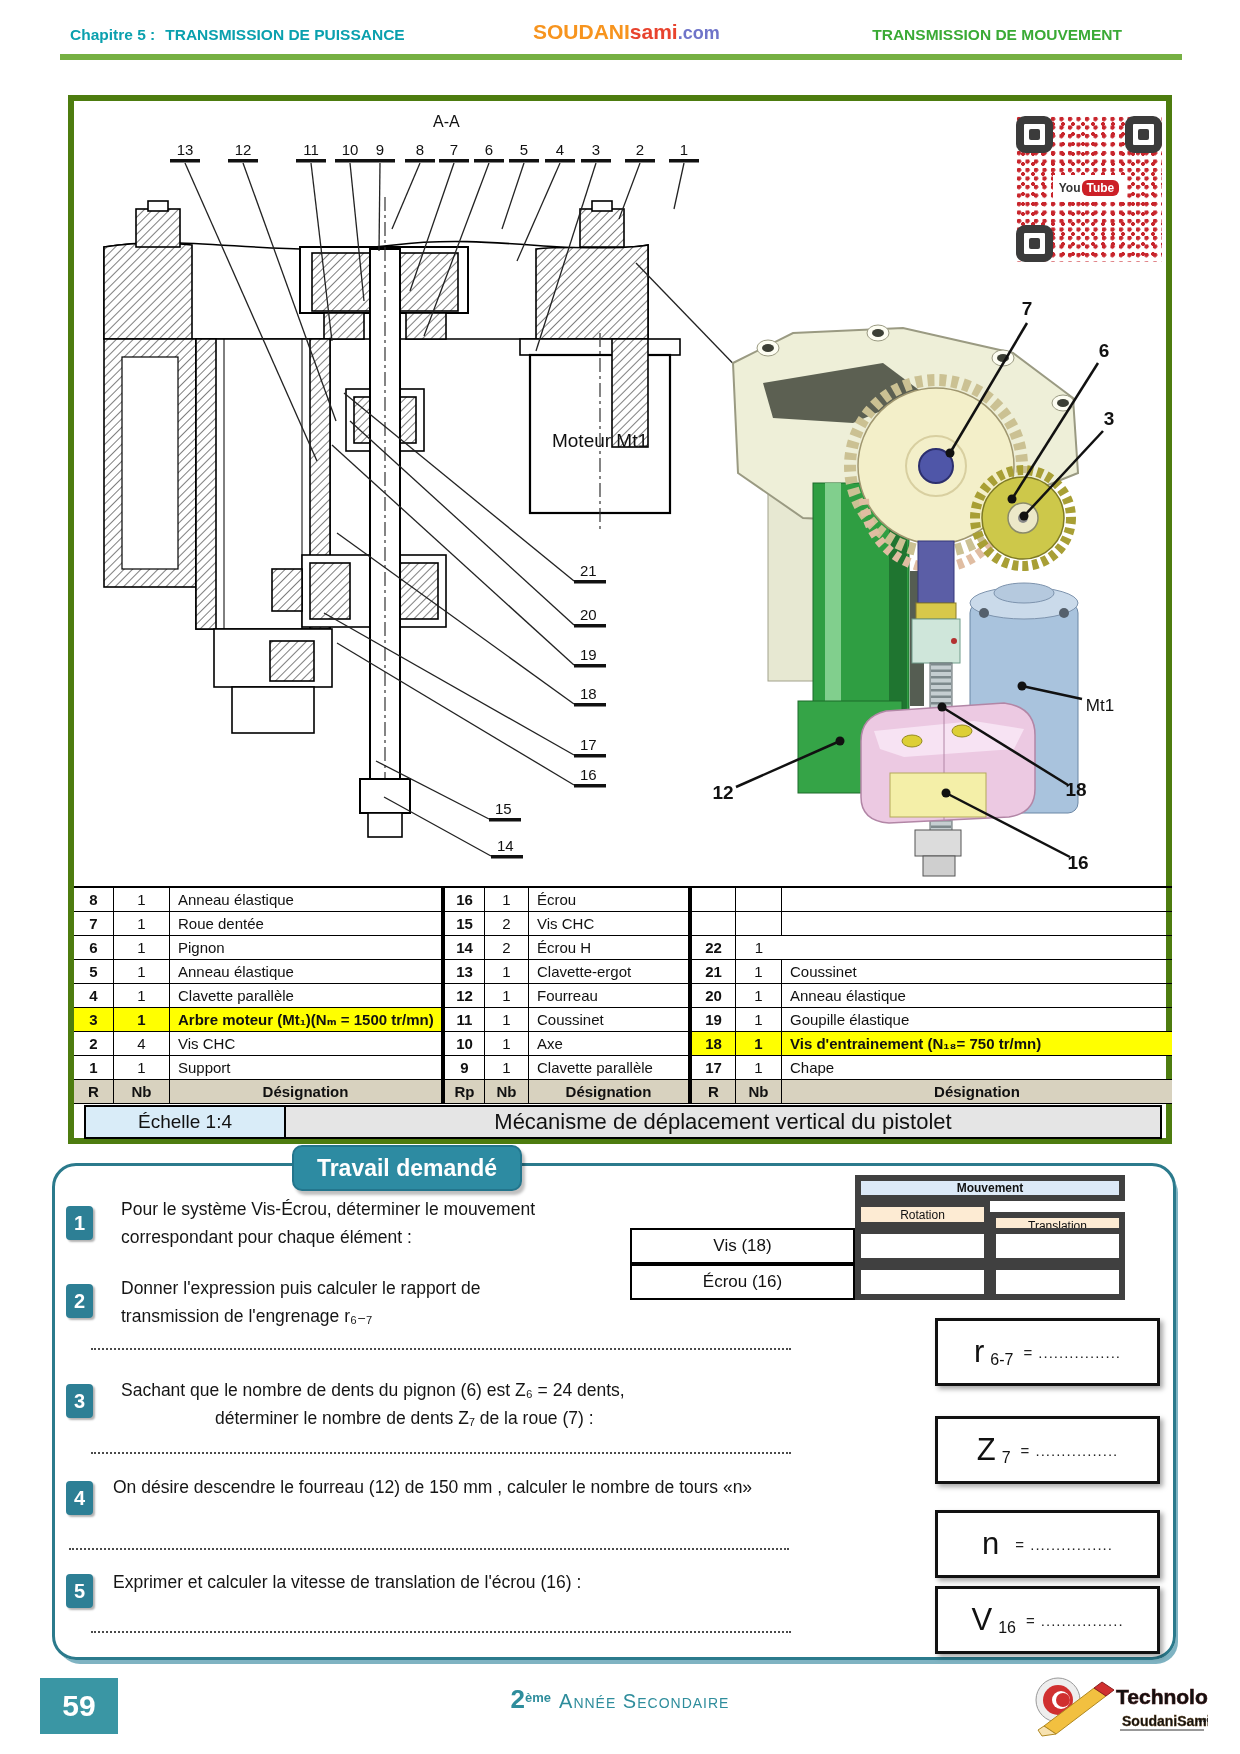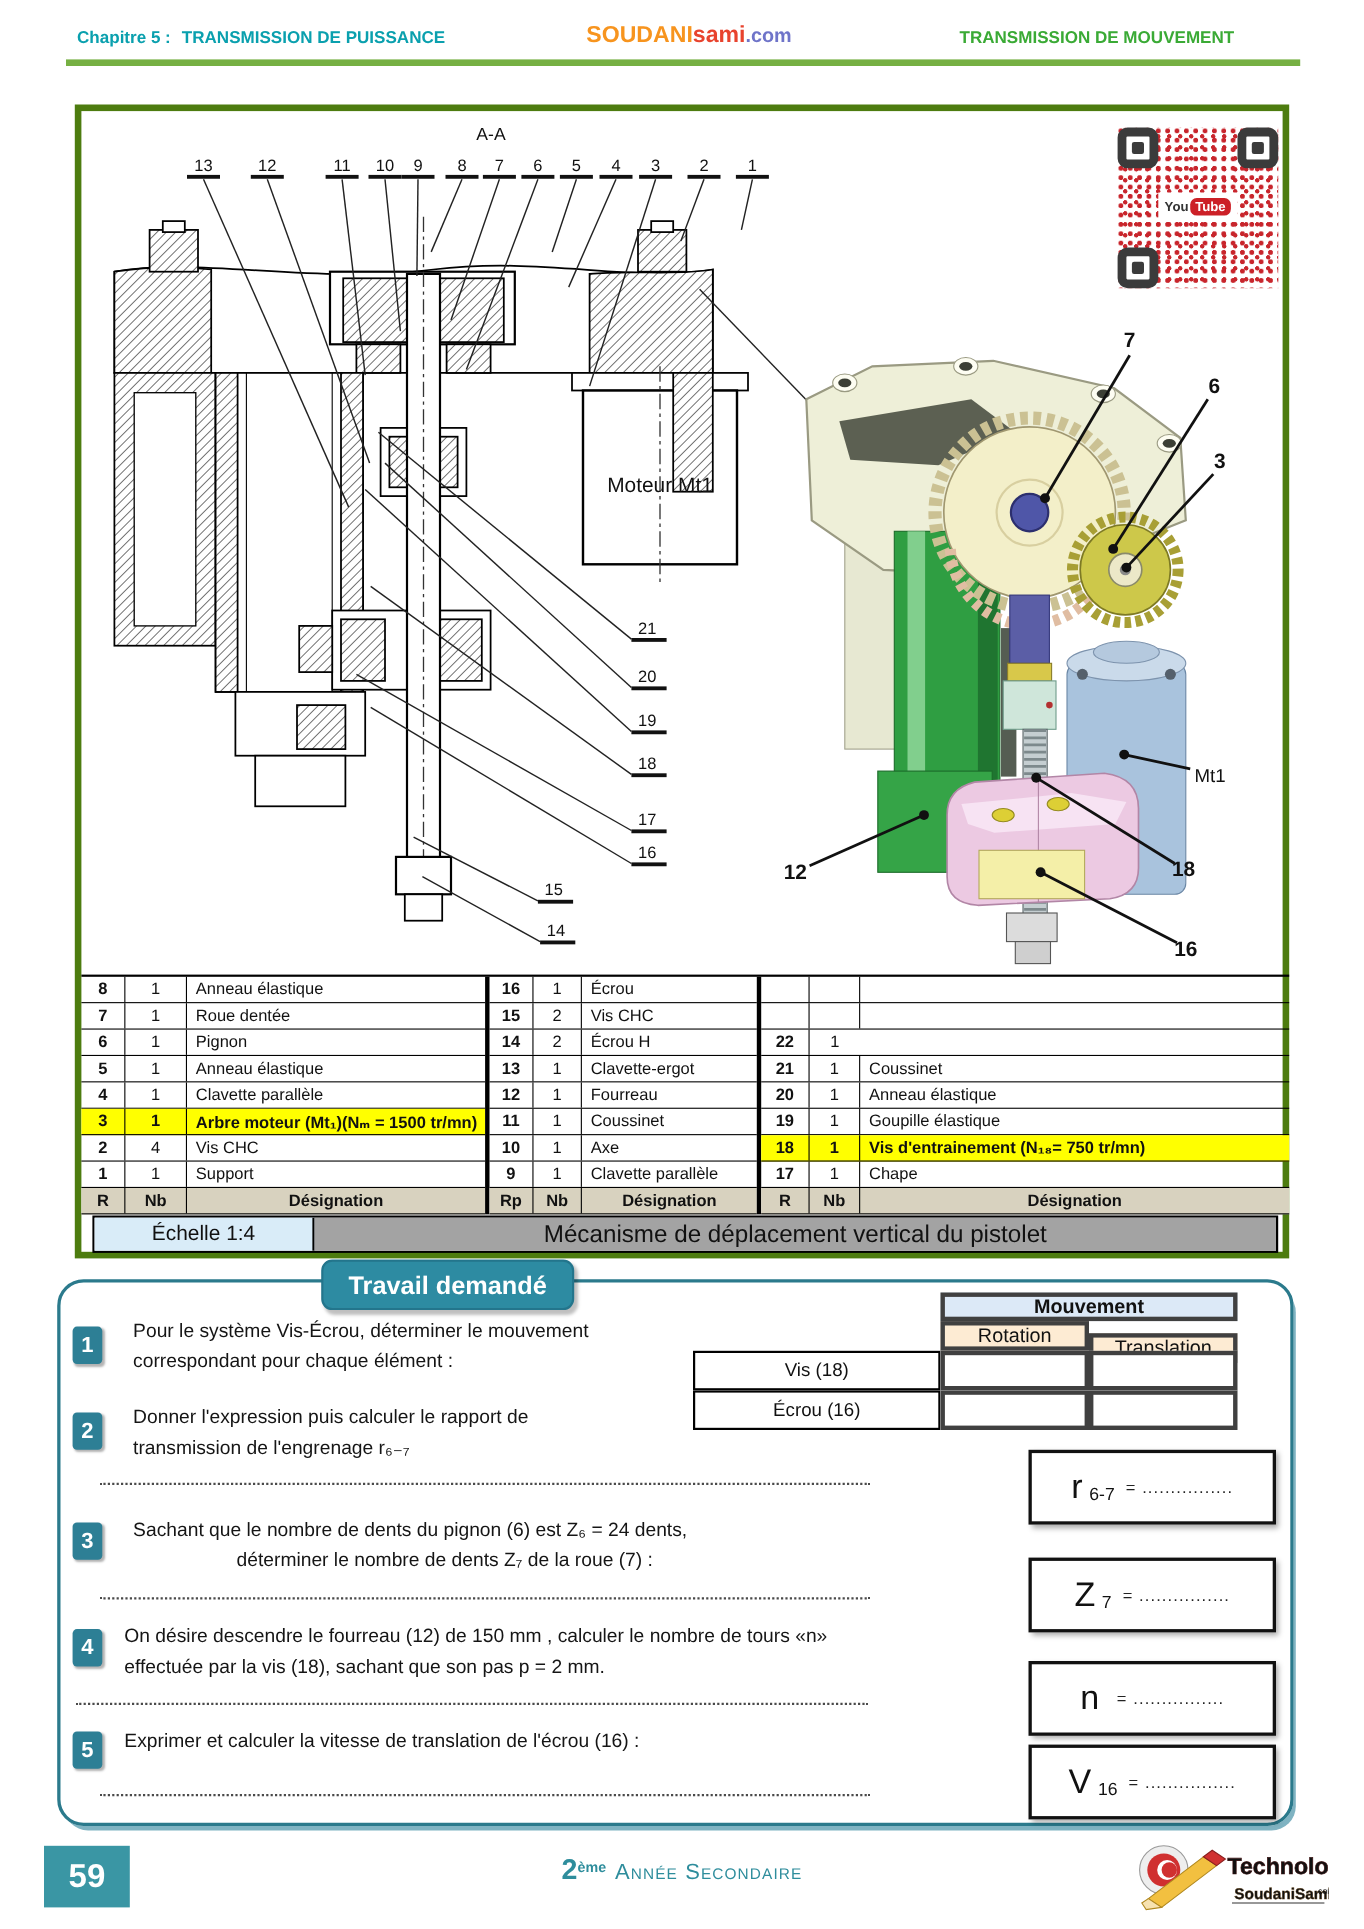--- a/index.html
+++ b/index.html
@@ -49,37 +49,37 @@
   .num{font-weight:bold;}
   .hl{background:#ffff00;} .hl .tc{font-weight:bold;}
   .pfoot{background:#d8d2bf;font-weight:bold;}
   .pfoot .tc{font-weight:bold;font-size:15px;}
 
   
   .tblock{left:0;top:1001px;width:1098px;height:42px;padding:3px 10px 5px 10px;box-sizing:border-box;}
   .tblock-in{height:100%;border:2px solid #000;display:flex;box-sizing:border-box;}
   .tb-scale{width:200px;background:#d9ecf8;border-right:2px solid #000;display:flex;align-items:center;
       justify-content:center;font-size:19px;box-sizing:border-box;}
-  .tb-title{flex:1;background:#a3a3a3;display:flex;align-items:center;justify-content:center;font-size:22px;}
+  .tb-title{flex:1;background:#e5e5e5;display:flex;align-items:center;justify-content:center;font-size:22px;}
 
   
   .workbox{left:52px;top:1163px;width:1124px;height:497px;border:3px solid #2b7a8c;border-radius:24px;
       box-sizing:border-box;box-shadow:4px 6px 0 -2px #7fb3c2;}
   .td-badge{left:292px;top:1145px;width:230px;height:46px;background:#2d8ba2;border:2px solid #23758c;
       border-radius:10px;box-sizing:border-box;display:flex;align-items:center;justify-content:center;
       color:#fff;font-weight:bold;font-size:23px;box-shadow:3px 4px 3px rgba(0,0,0,.25);z-index:5;}
   .qnum{position:absolute;width:27px;height:34px;background:#2d7f95;color:#fff;font-weight:bold;
       font-size:20px;display:flex;align-items:center;justify-content:center;border-radius:4px;
       box-shadow:2px 2px 2px rgba(0,0,0,.3);}
   .qtext{position:absolute;font-size:17.5px;color:#151515;white-space:nowrap;}
   .dotline{position:absolute;border-bottom:2.5px dotted #4a4a4a;height:0;}
 
   
-  .mv-cell{position:absolute;box-sizing:border-box;border:4px solid #404040;display:flex;
-      align-items:center;justify-content:center;font-size:18px;background:#fff;}
+  .mv-cell{position:absolute;box-sizing:border-box;border:6px solid #404040;display:flex;
+      align-items:center;justify-content:center;font-size:12px;background:#fff;}
   .mv-head{background:#dce9f7;font-weight:bold;}
   .mv-sub{background:#fdebd3;}
   .mv-label{position:absolute;box-sizing:border-box;border:2px solid #000;display:flex;align-items:center;
       justify-content:center;font-size:17px;background:#fff;}
 
   
   .ansbox{position:absolute;width:225px;height:68px;border:3px solid #111;box-sizing:border-box;
       background:#fff;display:flex;align-items:center;justify-content:center;gap:6px;
       box-shadow:3px 3px 5px rgba(0,0,0,.35);}
   .ans-sym{font-size:31px;} .ans-sub{font-size:16px;transform:translateY(8px);}
@@ -515,21 +515,20 @@
     <div class="qtext" style="left:66px;top:140px;">transmission de l'engrenage r₆₋₇</div>
     <div class="dotline" style="left:36px;top:182px;width:700px;"></div>
 
     <div class="qnum" style="left:11px;top:218px;">3</div>
     <div class="qtext" style="left:66px;top:214px;">Sachant que le nombre de dents du pignon (6) est Z₆ = 24 dents,</div>
     <div class="qtext" style="left:160px;top:242px;">déterminer le nombre de dents Z₇ de la roue (7) :</div>
     <div class="dotline" style="left:36px;top:286px;width:700px;"></div>
 
     <div class="qnum" style="left:11px;top:315px;">4</div>
     <div class="qtext" style="left:58px;top:311px;">On désire descendre le fourreau (12) de 150 mm , calculer le nombre de tours «n»</div>
-    <div class="qtext" style="left:58px;top:339px;">effectuée par la vis (18), sachant que son pas p = 2 mm.</div>
     <div class="dotline" style="left:14px;top:382px;width:720px;"></div>
 
     <div class="qnum" style="left:11px;top:408px;">5</div>
     <div class="qtext" style="left:58px;top:406px;">Exprimer et calculer la vitesse de translation de l'écrou (16) :</div>
     <div class="dotline" style="left:36px;top:465px;width:700px;"></div>
 
     <div class="mv-cell mv-head" style="left:800px;top:9px;width:270px;height:26px;">Mouvement</div>
     <div class="mv-cell mv-sub" style="left:800px;top:35px;width:135px;height:27px;">Rotation</div>
     <div class="mv-cell mv-sub" style="left:935px;top:46px;width:135px;height:27px;">Translation</div>
     <div class="mv-label" style="left:575px;top:62px;width:225px;height:36px;">Vis (18)</div>

